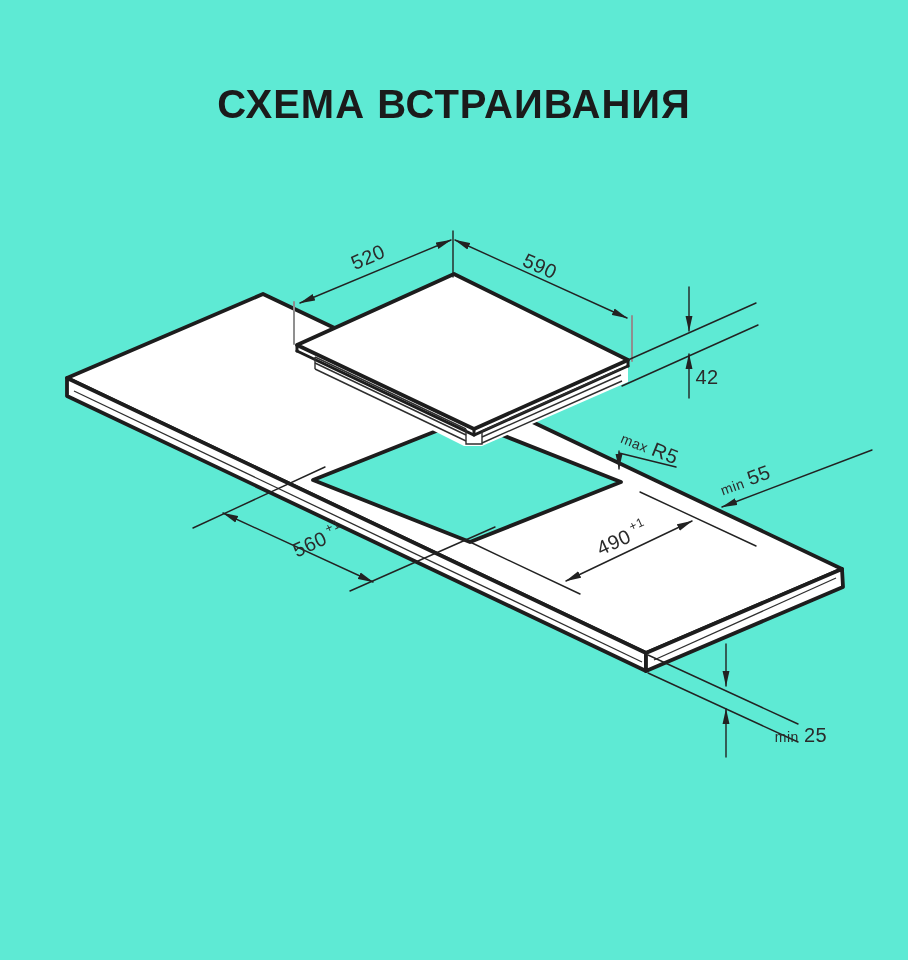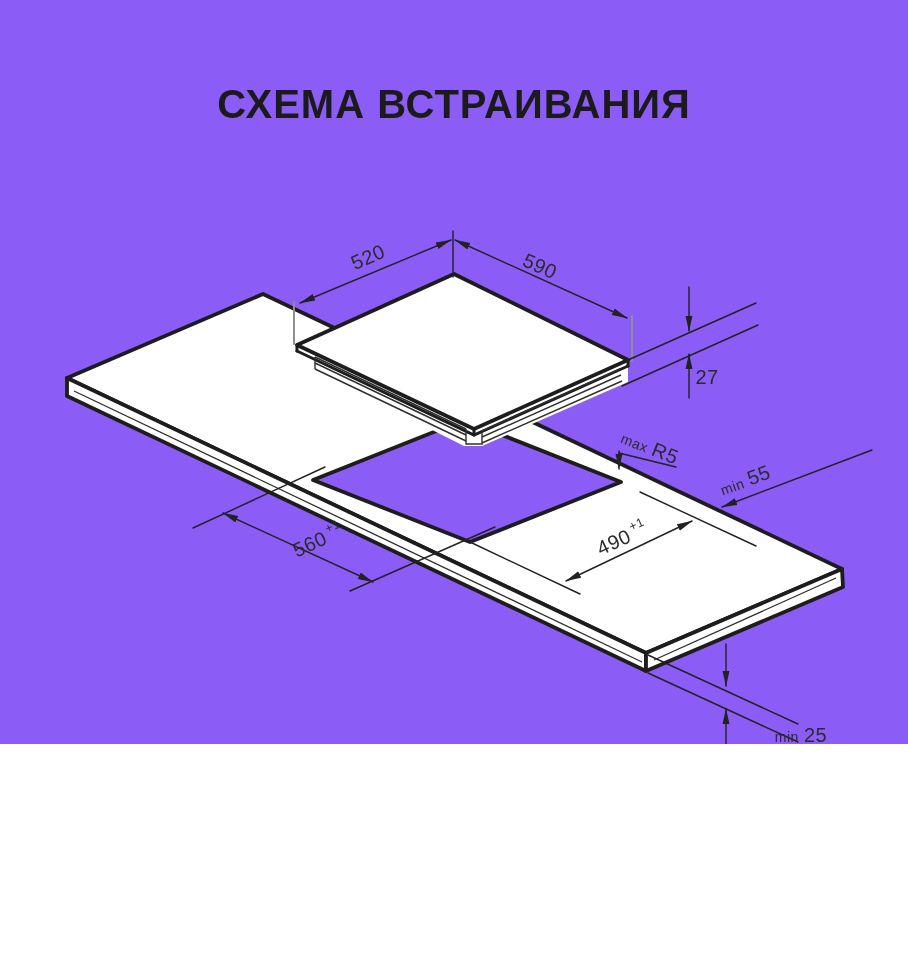--- a/index.html
+++ b/index.html
@@ -1,17 +1,17 @@
 <!DOCTYPE html>
 <html><head>
 <meta charset="utf-8">
 <style>
   html,body{margin:0;padding:0;background:#ffffff;}
   .stage{
-    position:relative;width:908px;height:744px;background:#8b5cf6;overflow:hidden;
+    position:relative;width:908px;height:960px;background:#5eead4;overflow:hidden;
     font-family:"Liberation Sans",sans-serif;
   }
   .title{
     position:absolute;left:0;top:82px;width:908px;margin:0;
     text-align:center;font-size:40px;font-weight:800;letter-spacing:1px;
     color:#1b1b1b;font-family:"Liberation Sans",sans-serif;
   }
   .drawing{position:absolute;left:0;top:0;width:908px;height:960px;}
   .dim{
     position:absolute;font-size:20px;color:#2b2b2b;white-space:nowrap;
@@ -111,21 +111,21 @@
 
   <div class="dim" style="left:368px;top:257px;transform:translate(-50%,-50%) rotate(-23.5deg);">
     <span class="val">520</span>
   </div>
 
   <div class="dim" style="left:540px;top:266px;transform:translate(-50%,-50%) rotate(24.3deg);">
     <span class="val">590</span>
   </div>
 
   <div class="dim" style="left:707px;top:377px;transform:translate(-50%,-50%);">
-    <span class="val">27</span>
+    <span class="val">42</span>
   </div>
 
   <div class="dim" style="left:650px;top:447px;transform:translate(-50%,-50%) rotate(22deg);">
     <span class="pre">max</span><span class="val">R5</span>
   </div>
 
   <div class="dim" style="left:745px;top:480px;transform:translate(-50%,-50%) rotate(-20deg);">
     <span class="pre">min</span><span class="val">55</span>
   </div>
 

